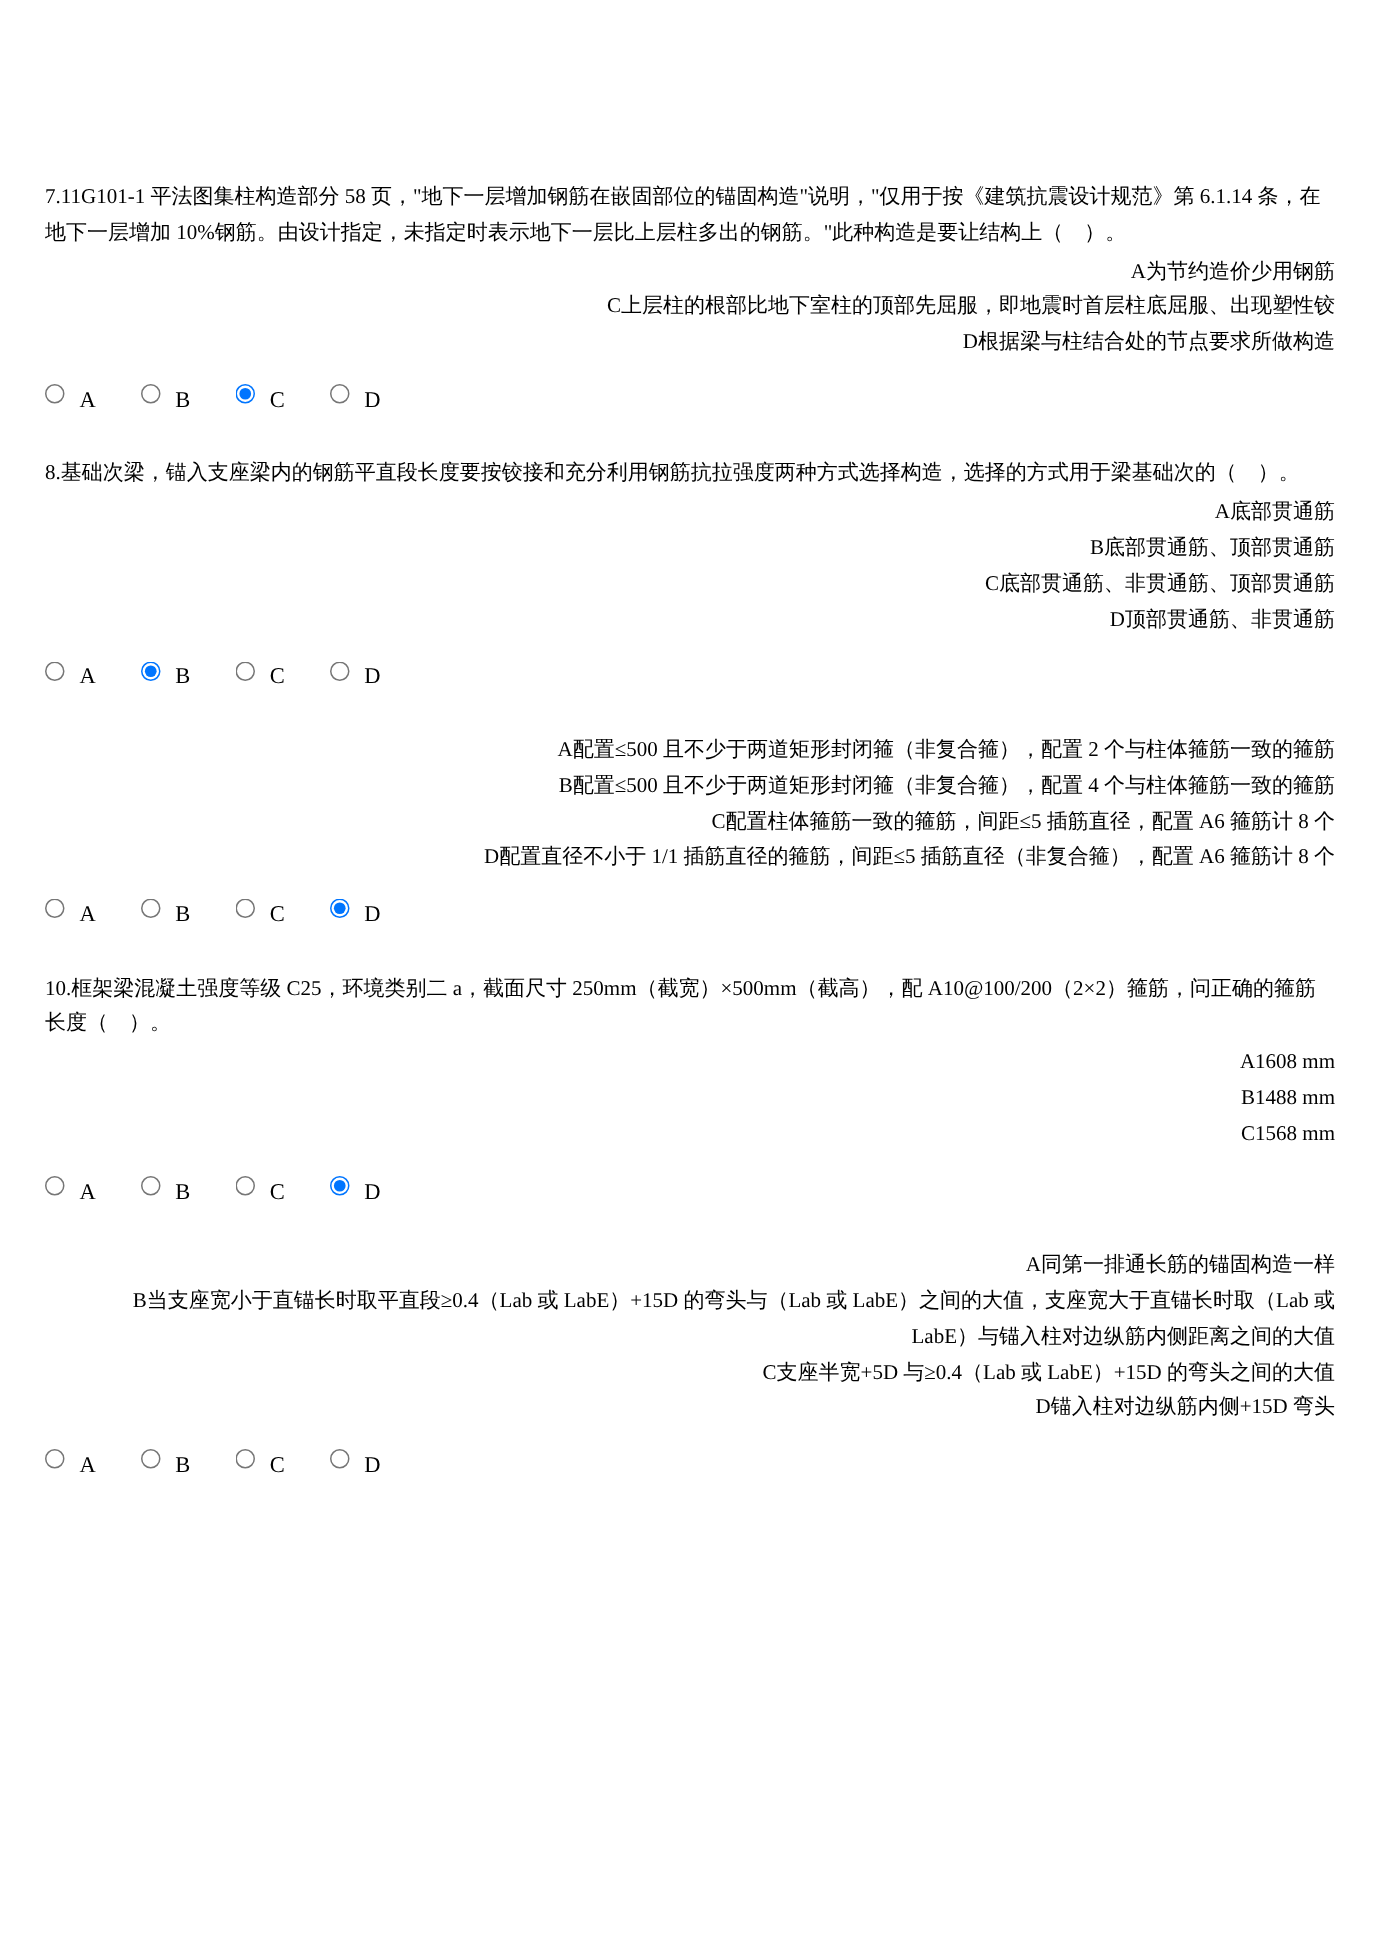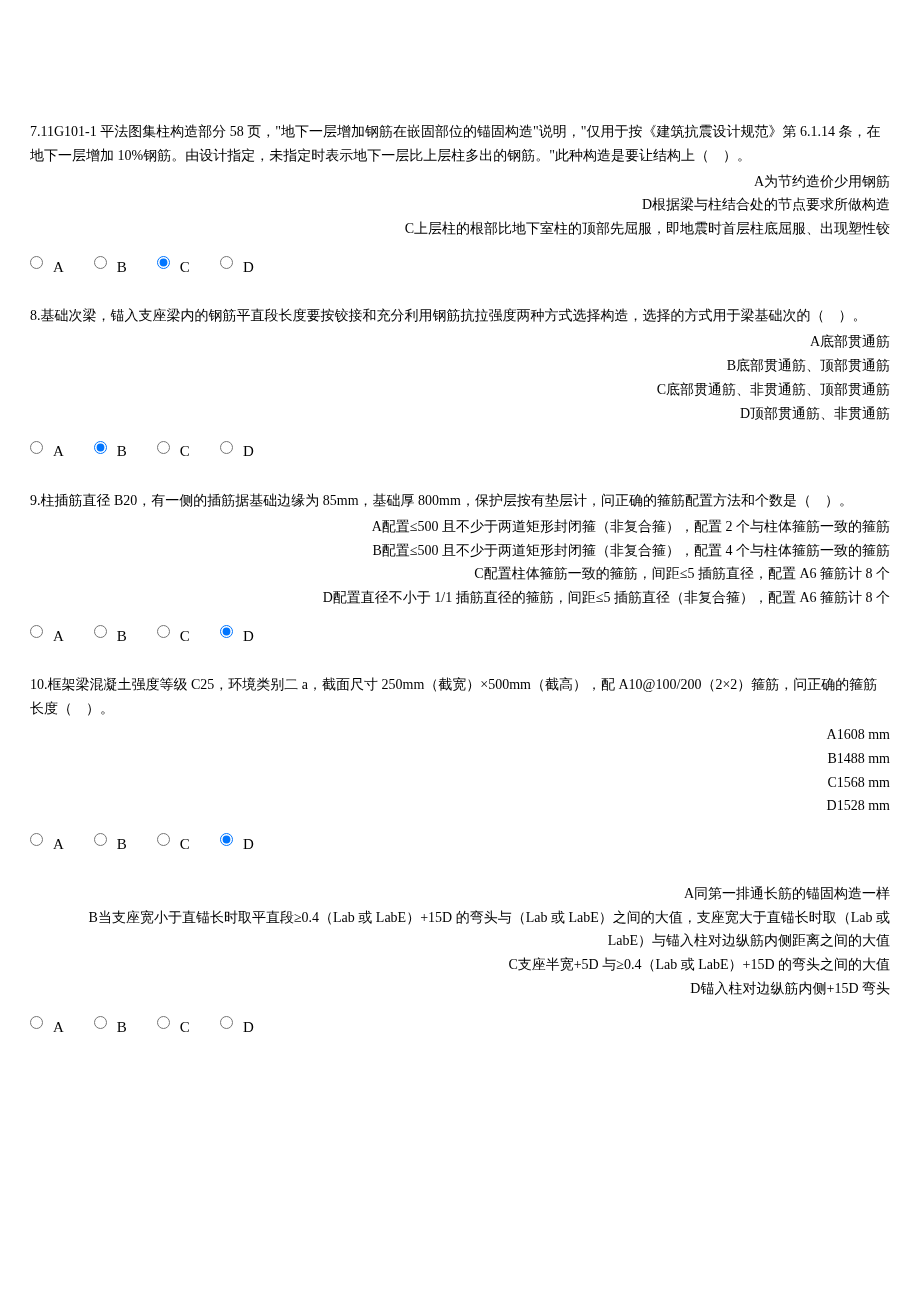--- a/index.html
+++ b/index.html
@@ -55,22 +55,22 @@
   }
 </style>
 </head>
 <body>
 
 <div id="container">
     <div class="question">
       <div class="stem">7.11G101-1 平法图集柱构造部分 58 页，"地下一层增加钢筋在嵌固部位的锚固构造"说明，"仅用于按《建筑抗震设计规范》第 6.1.14 条，在地下一层增加 10%钢筋。由设计指定，未指定时表示地下一层比上层柱多出的钢筋。"此种构造是要让结构上（　）。</div>
       <div class="opts">
         <div class="opt-line"><span class="opt-letter">A</span><span>为节约造价少用钢筋</span></div>
+        <div class="opt-line"><span class="opt-letter">C</span><span>上层柱的根部比地下室柱的顶部先屈服，即地震时首层柱底屈服、出现塑性铰</span></div>
         <div class="opt-line"><span class="opt-letter">D</span><span>根据梁与柱结合处的节点要求所做构造</span></div>
-        <div class="opt-line"><span class="opt-letter">C</span><span>上层柱的根部比地下室柱的顶部先屈服，即地震时首层柱底屈服、出现塑性铰</span></div>
       </div>
       <div class="radios">
         <label class="radio-item">
           <input type="radio" name="q0" style="">
           <span>A</span>
         </label>
         <label class="radio-item">
           <input type="radio" name="q0" style="">
           <span>B</span>
         </label>
@@ -105,21 +105,20 @@
           <input type="radio" name="q1" style="">
           <span>C</span>
         </label>
         <label class="radio-item">
           <input type="radio" name="q1" style="">
           <span>D</span>
         </label>
       </div>
     </div>
     <div class="question">
-      <div class="stem">9.柱插筋直径 B20，有一侧的插筋据基础边缘为 85mm，基础厚 800mm，保护层按有垫层计，问正确的箍筋配置方法和个数是（　）。</div>
       <div class="opts">
         <div class="opt-line"><span class="opt-letter">A</span><span>配置≤500 且不少于两道矩形封闭箍（非复合箍），配置 2 个与柱体箍筋一致的箍筋</span></div>
         <div class="opt-line"><span class="opt-letter">B</span><span>配置≤500 且不少于两道矩形封闭箍（非复合箍），配置 4 个与柱体箍筋一致的箍筋</span></div>
         <div class="opt-line"><span class="opt-letter">C</span><span>配置柱体箍筋一致的箍筋，间距≤5 插筋直径，配置 A6 箍筋计 8 个</span></div>
         <div class="opt-line"><span class="opt-letter">D</span><span>配置直径不小于 1/1 插筋直径的箍筋，间距≤5 插筋直径（非复合箍），配置 A6 箍筋计 8 个</span></div>
       </div>
       <div class="radios">
         <label class="radio-item">
           <input type="radio" name="q2" style="">
           <span>A</span>
@@ -137,21 +136,20 @@
           <span>D</span>
         </label>
       </div>
     </div>
     <div class="question">
       <div class="stem">10.框架梁混凝土强度等级 C25，环境类别二 a，截面尺寸 250mm（截宽）×500mm（截高），配 A10@100/200（2×2）箍筋，问正确的箍筋长度（　）。</div>
       <div class="opts">
         <div class="opt-line"><span class="opt-letter">A</span><span>1608 mm</span></div>
         <div class="opt-line"><span class="opt-letter">B</span><span>1488 mm</span></div>
         <div class="opt-line"><span class="opt-letter">C</span><span>1568 mm</span></div>
-        <div class="opt-line"><span class="opt-letter">D</span><span>1528 mm</span></div>
       </div>
       <div class="radios">
         <label class="radio-item">
           <input type="radio" name="q3" style="">
           <span>A</span>
         </label>
         <label class="radio-item">
           <input type="radio" name="q3" style="">
           <span>B</span>
         </label>

